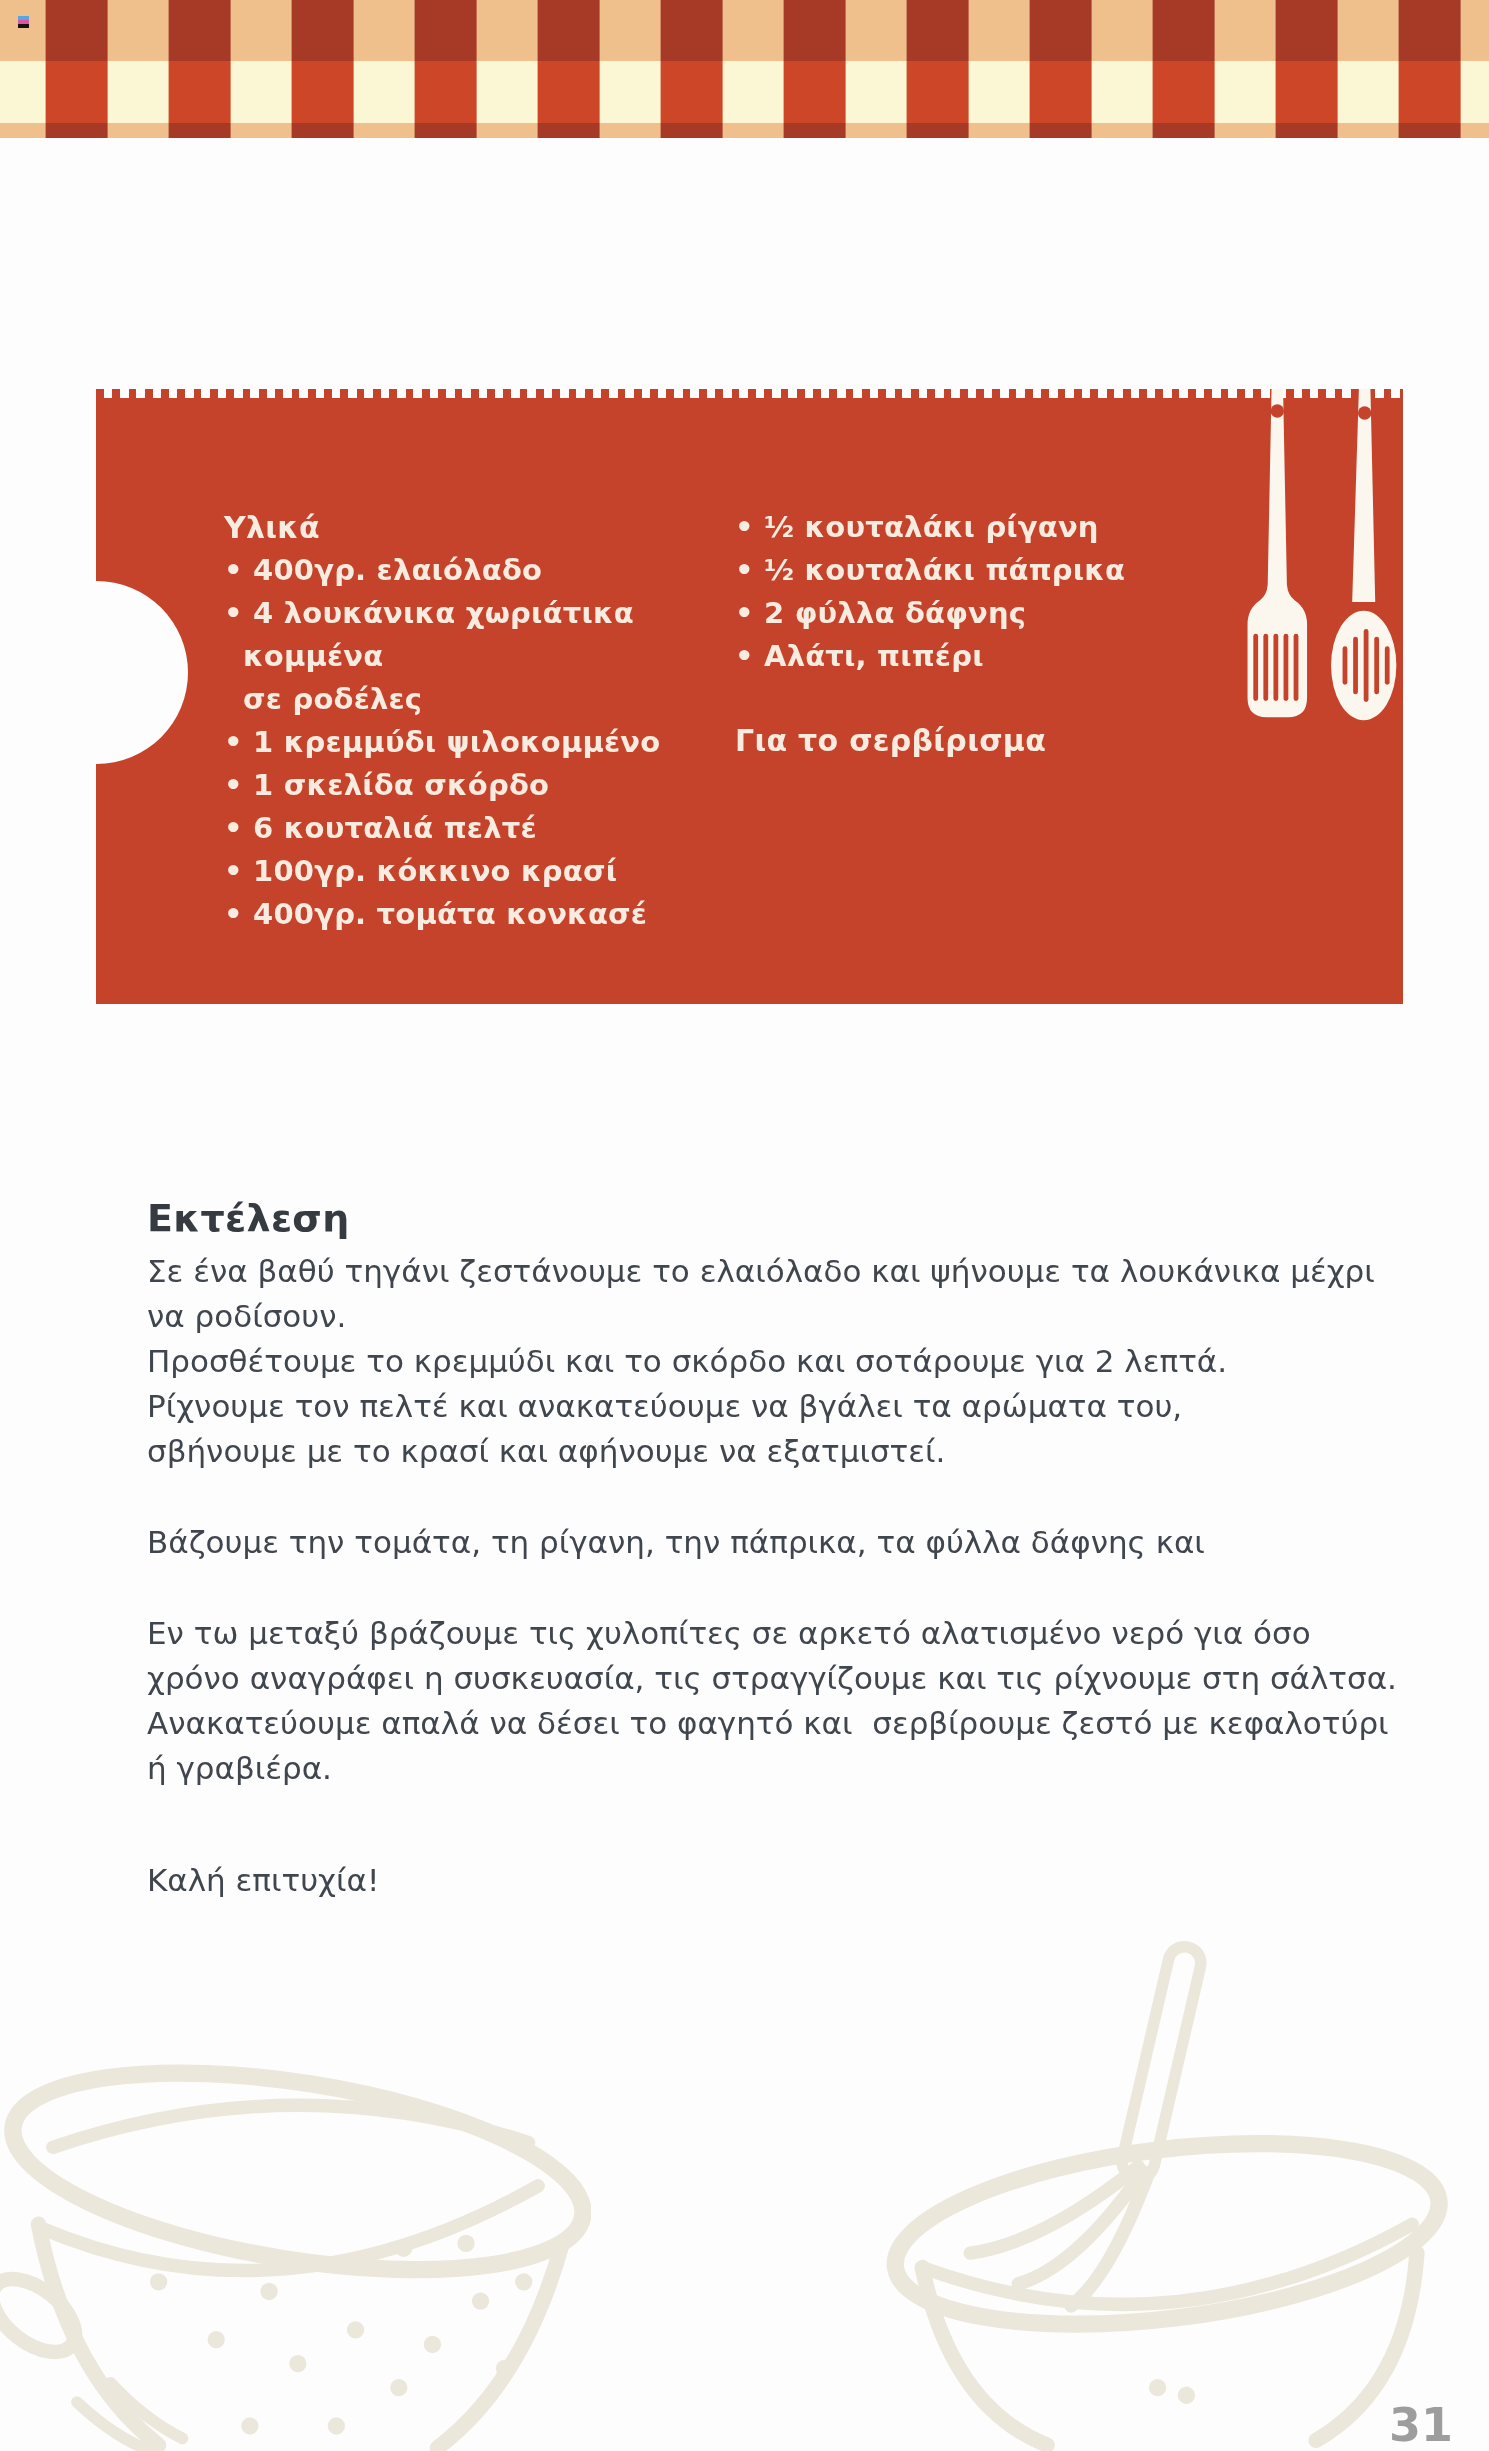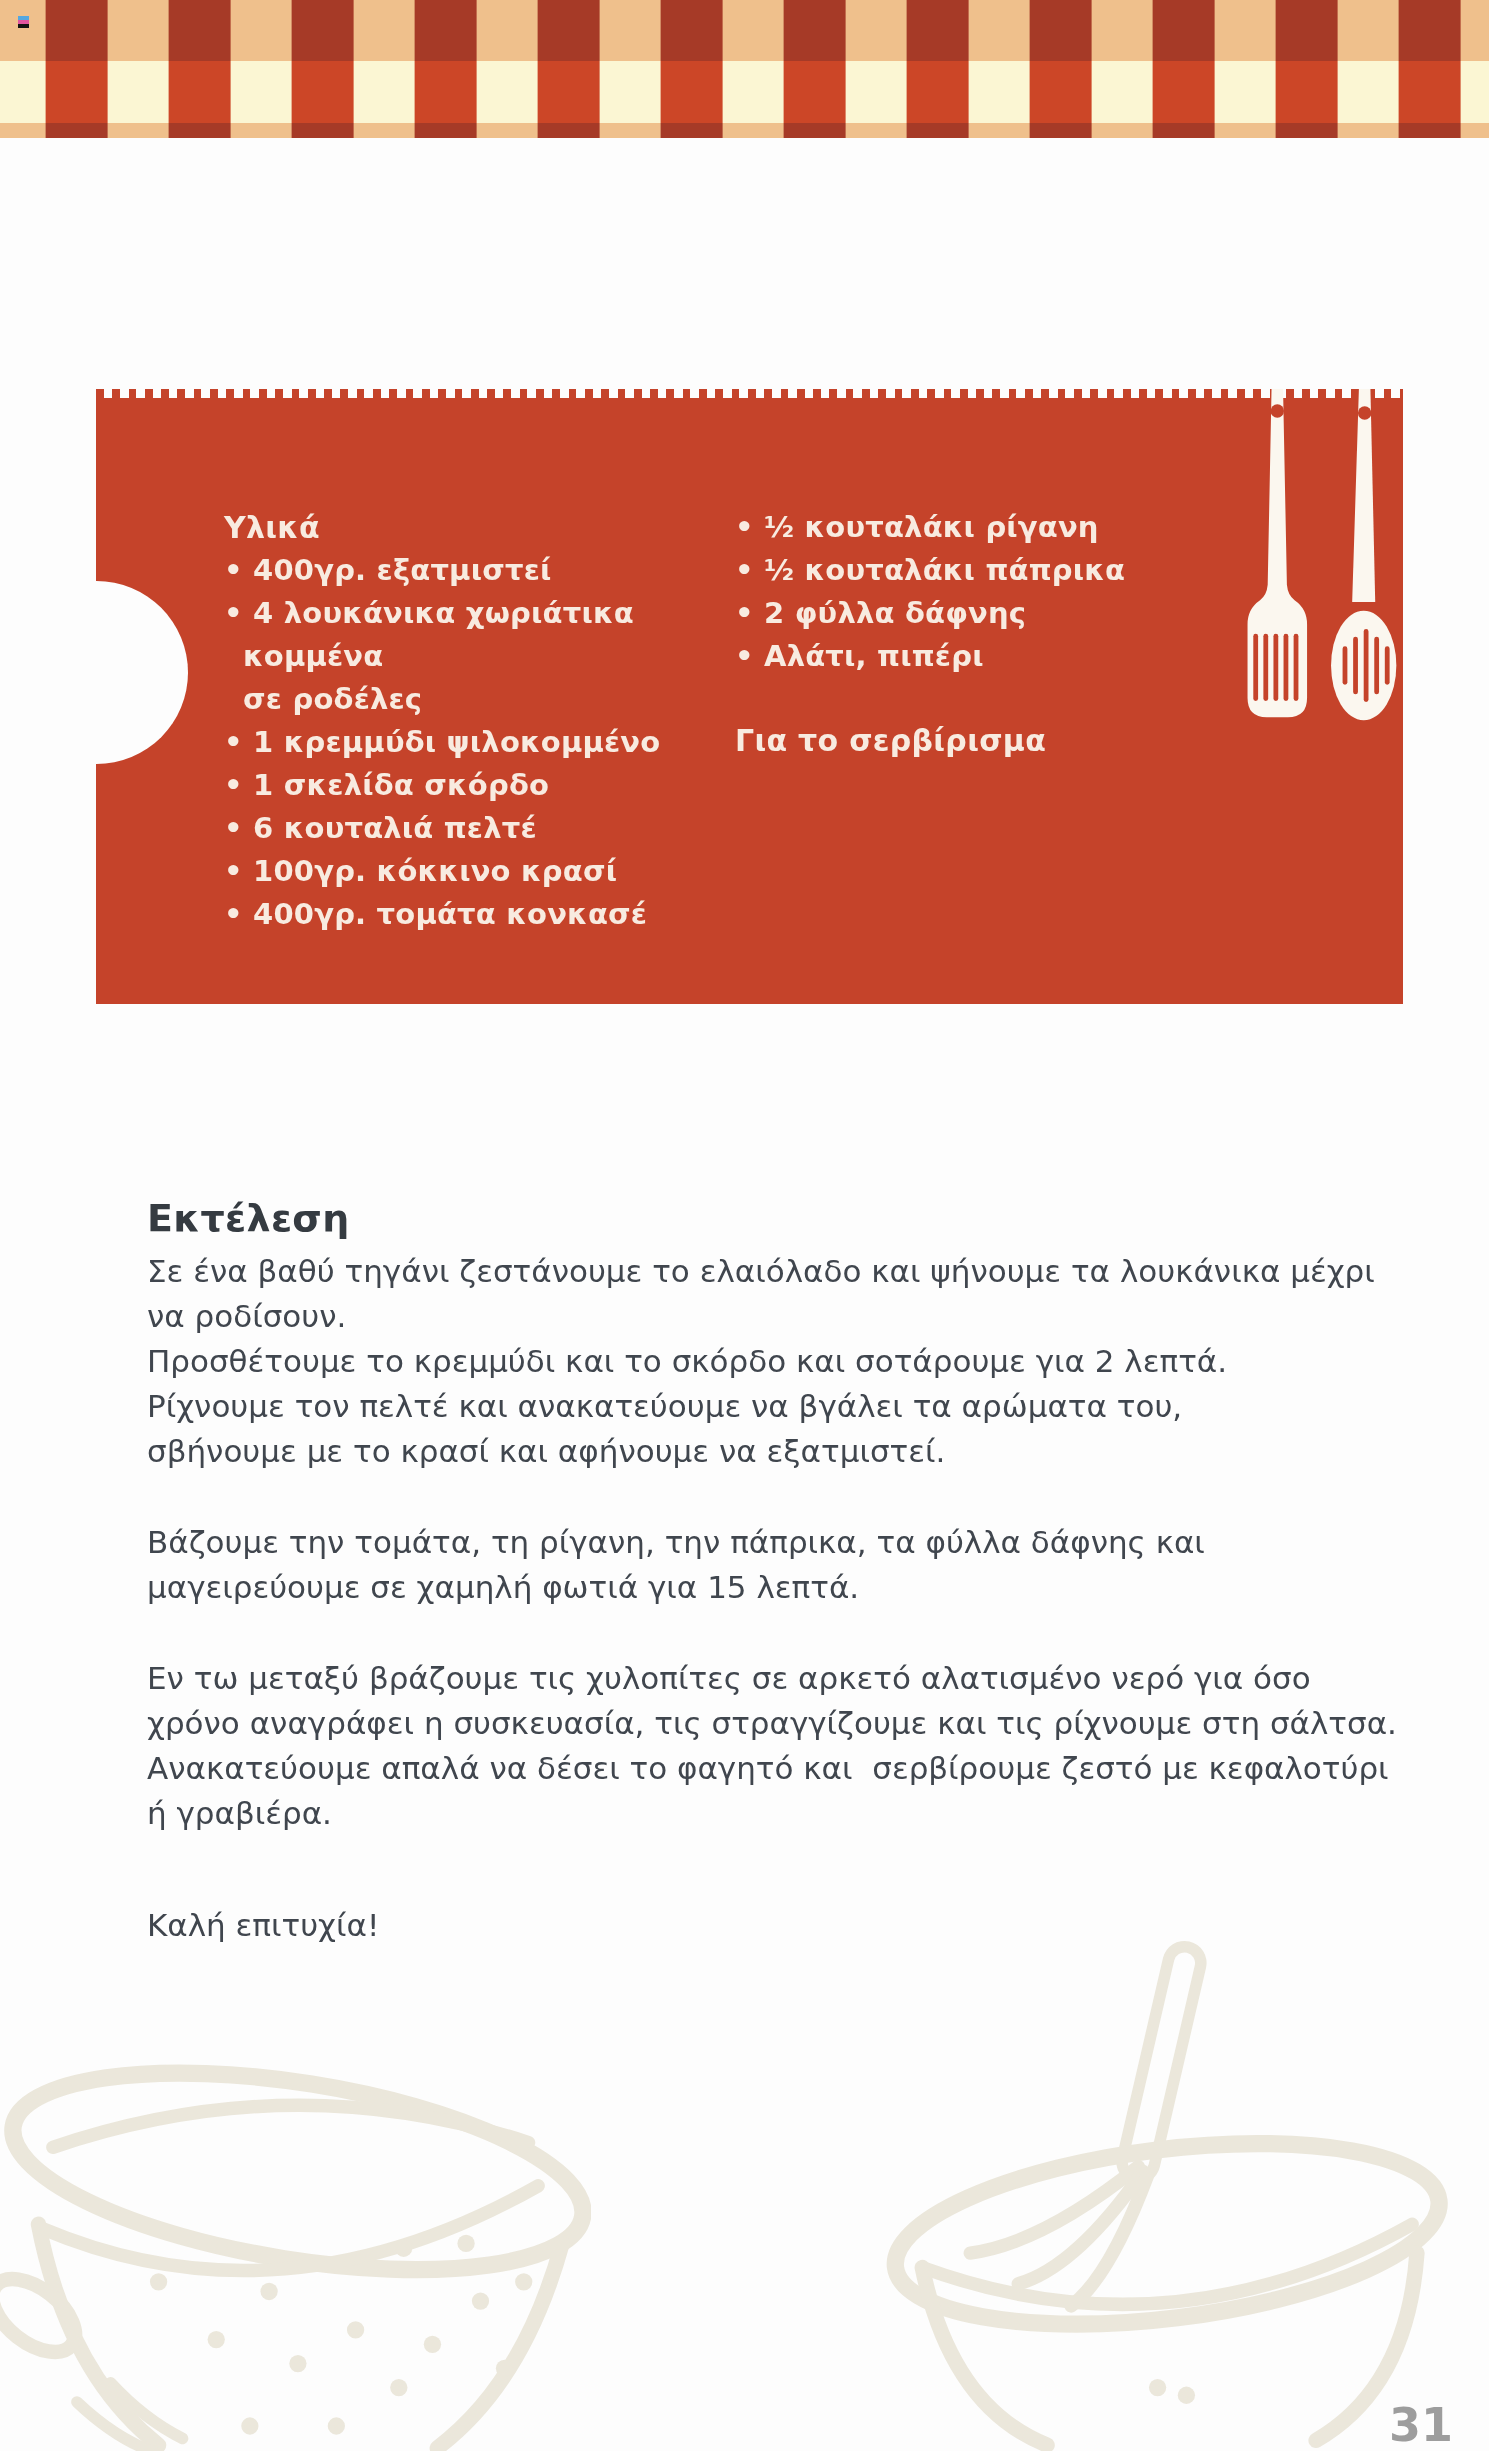--- a/index.html
+++ b/index.html
@@ -106,21 +106,21 @@
       <rect x="135" y="250" width="5" height="76" rx="2.5"></rect>
       <rect x="146" y="258" width="5" height="60" rx="2.5"></rect>
       <rect x="157" y="268" width="5" height="40" rx="2.5"></rect>
     </g>
   </svg>
 
   <div class="card-col col-left">
     <div class="card-heading">Υλικά</div>
     <ul class="ing">
 
-    <li>400γρ. εξατμιστεί</li>
+    <li>400γρ. ελαιόλαδο</li>
         <li>4 λουκάνικα χωριάτικα κομμένα
 σε ροδέλες</li>
         <li>1 κρεμμύδι ψιλοκομμένο</li>
         <li>1 σκελίδα σκόρδο</li>
         <li>6 κουταλιά πελτέ</li>
         <li>100γρ. κόκκινο κρασί</li>
         <li>400γρ. τομάτα κονκασέ</li>
       </ul>
   </div>
 
@@ -143,21 +143,20 @@
 
   <div class="para">
         <div class="line">Σε ένα βαθύ τηγάνι ζεστάνουμε το ελαιόλαδο και ψήνουμε τα λουκάνικα μέχρι</div>
         <div class="line">να ροδίσουν.</div>
         <div class="line">Προσθέτουμε το κρεμμύδι και το σκόρδο και σοτάρουμε για 2 λεπτά.</div>
         <div class="line">Ρίχνουμε τον πελτέ και ανακατεύουμε να βγάλει τα αρώματα του,</div>
         <div class="line">σβήνουμε με το κρασί και αφήνουμε να εξατμιστεί.</div>
       </div>
       <div class="para">
         <div class="line">Βάζουμε την τομάτα, τη ρίγανη, την πάπρικα, τα φύλλα δάφνης και</div>
-        <div class="line">μαγειρεύουμε σε χαμηλή φωτιά για 15 λεπτά.</div>
       </div>
       <div class="para">
         <div class="line">Εν τω μεταξύ βράζουμε τις χυλοπίτες σε αρκετό αλατισμένο νερό για όσο</div>
         <div class="line">χρόνο αναγράφει η συσκευασία, τις στραγγίζουμε και τις ρίχνουμε στη σάλτσα.</div>
         <div class="line">Ανακατεύουμε απαλά να δέσει το φαγητό και  σερβίρουμε ζεστό με κεφαλοτύρι</div>
         <div class="line">ή γραβιέρα.</div>
       </div>
     </div>
   <div class="closing">Καλή επιτυχία!</div>
 </div>

